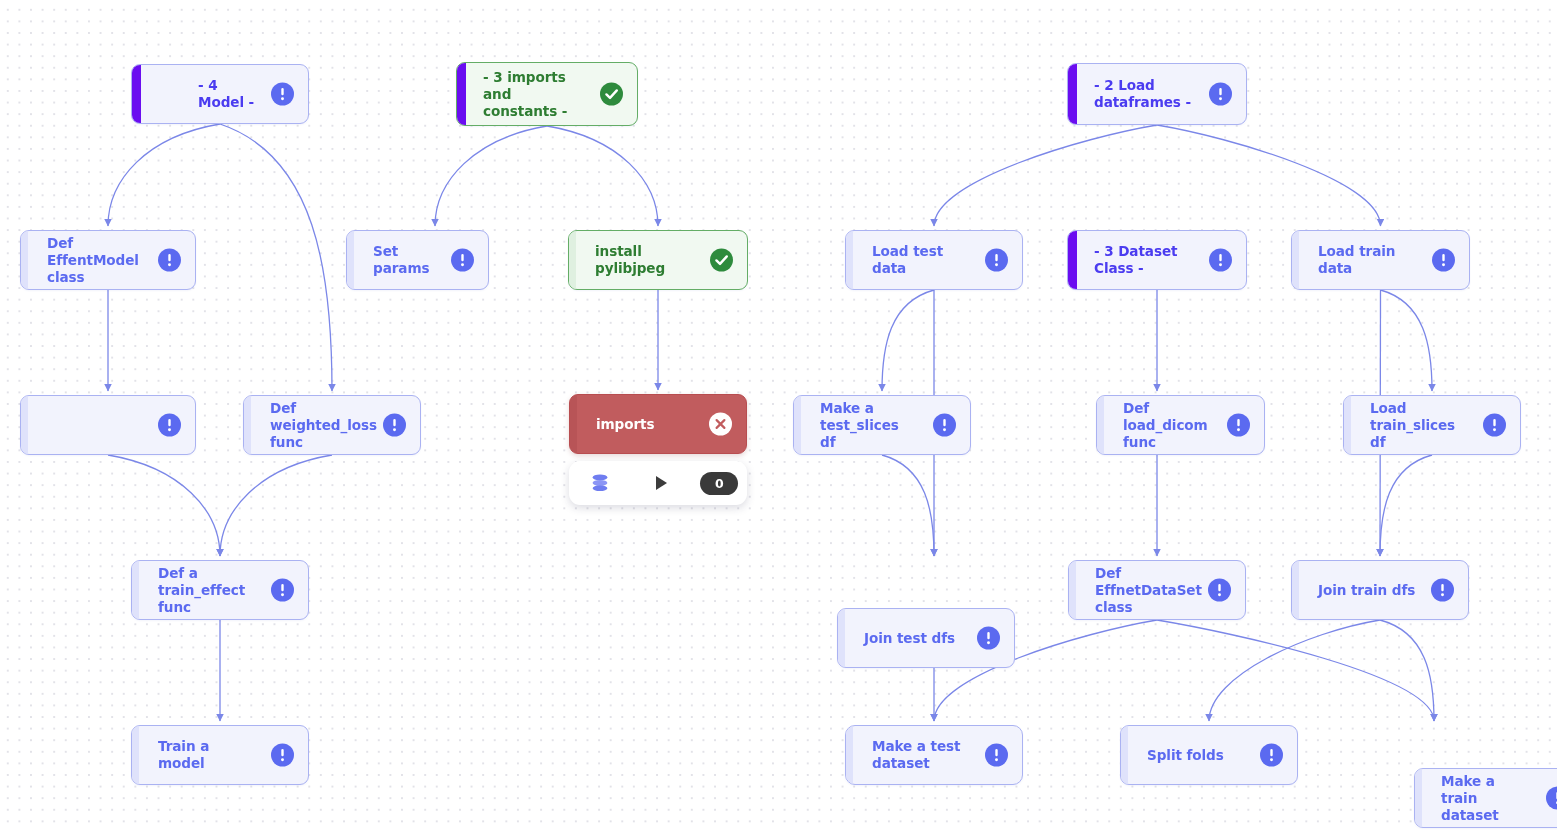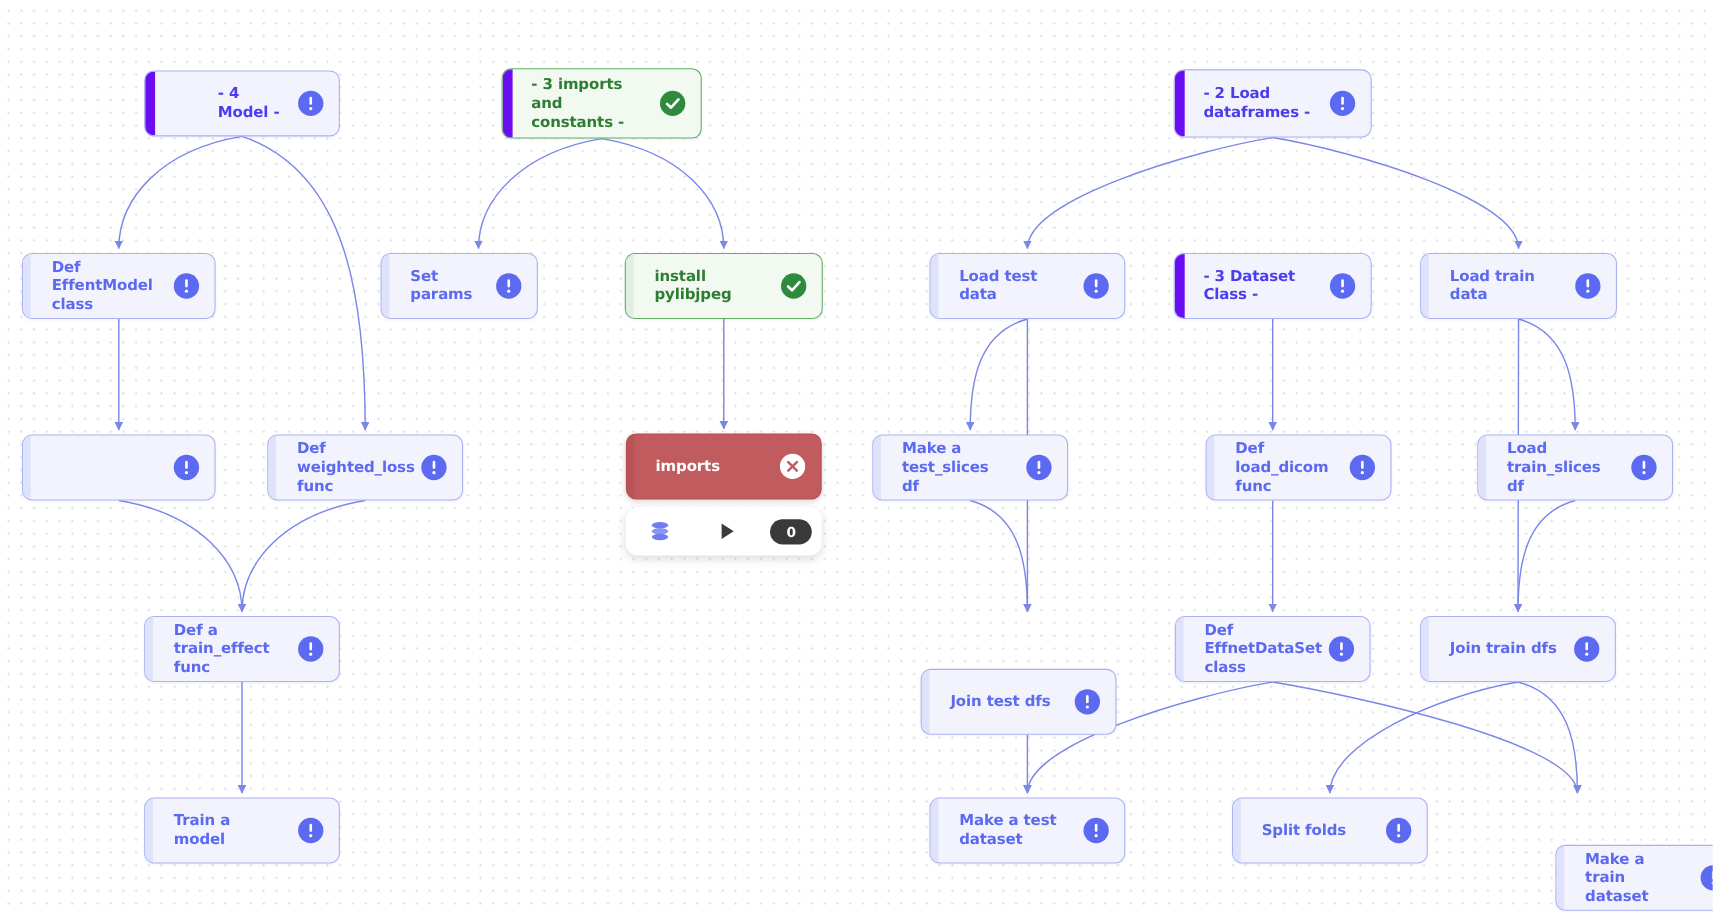--- a/index.html
+++ b/index.html
@@ -319,21 +319,21 @@
       <div class="node" style="left: 131px; top: 725px; width: 178px; height: 60px;">
         <div class="accent"></div>
         <div class="label">Train a model</div>
         <div class="badge">
           <svg width="23" height="23" viewBox="0 0 23 23">
             <rect x="10.3" y="5.4" width="2.4" height="7.4" rx="1.2" fill="#ffffff"></rect>
             <circle cx="11.5" cy="16.2" r="1.45" fill="#ffffff"></circle>
           </svg>
         </div>
       </div>
-      <div class="node" style="left: 845px; top: 725px; width: 178px; height: 60px;">
+      <div class="node" style="left: 845px; top: 725px; width: 178px; height: 60px; border-radius: 10px;">
         <div class="accent"></div>
         <div class="label">Make a test
 dataset</div>
         <div class="badge">
           <svg width="23" height="23" viewBox="0 0 23 23">
             <rect x="10.3" y="5.4" width="2.4" height="7.4" rx="1.2" fill="#ffffff"></rect>
             <circle cx="11.5" cy="16.2" r="1.45" fill="#ffffff"></circle>
           </svg>
         </div>
       </div>

